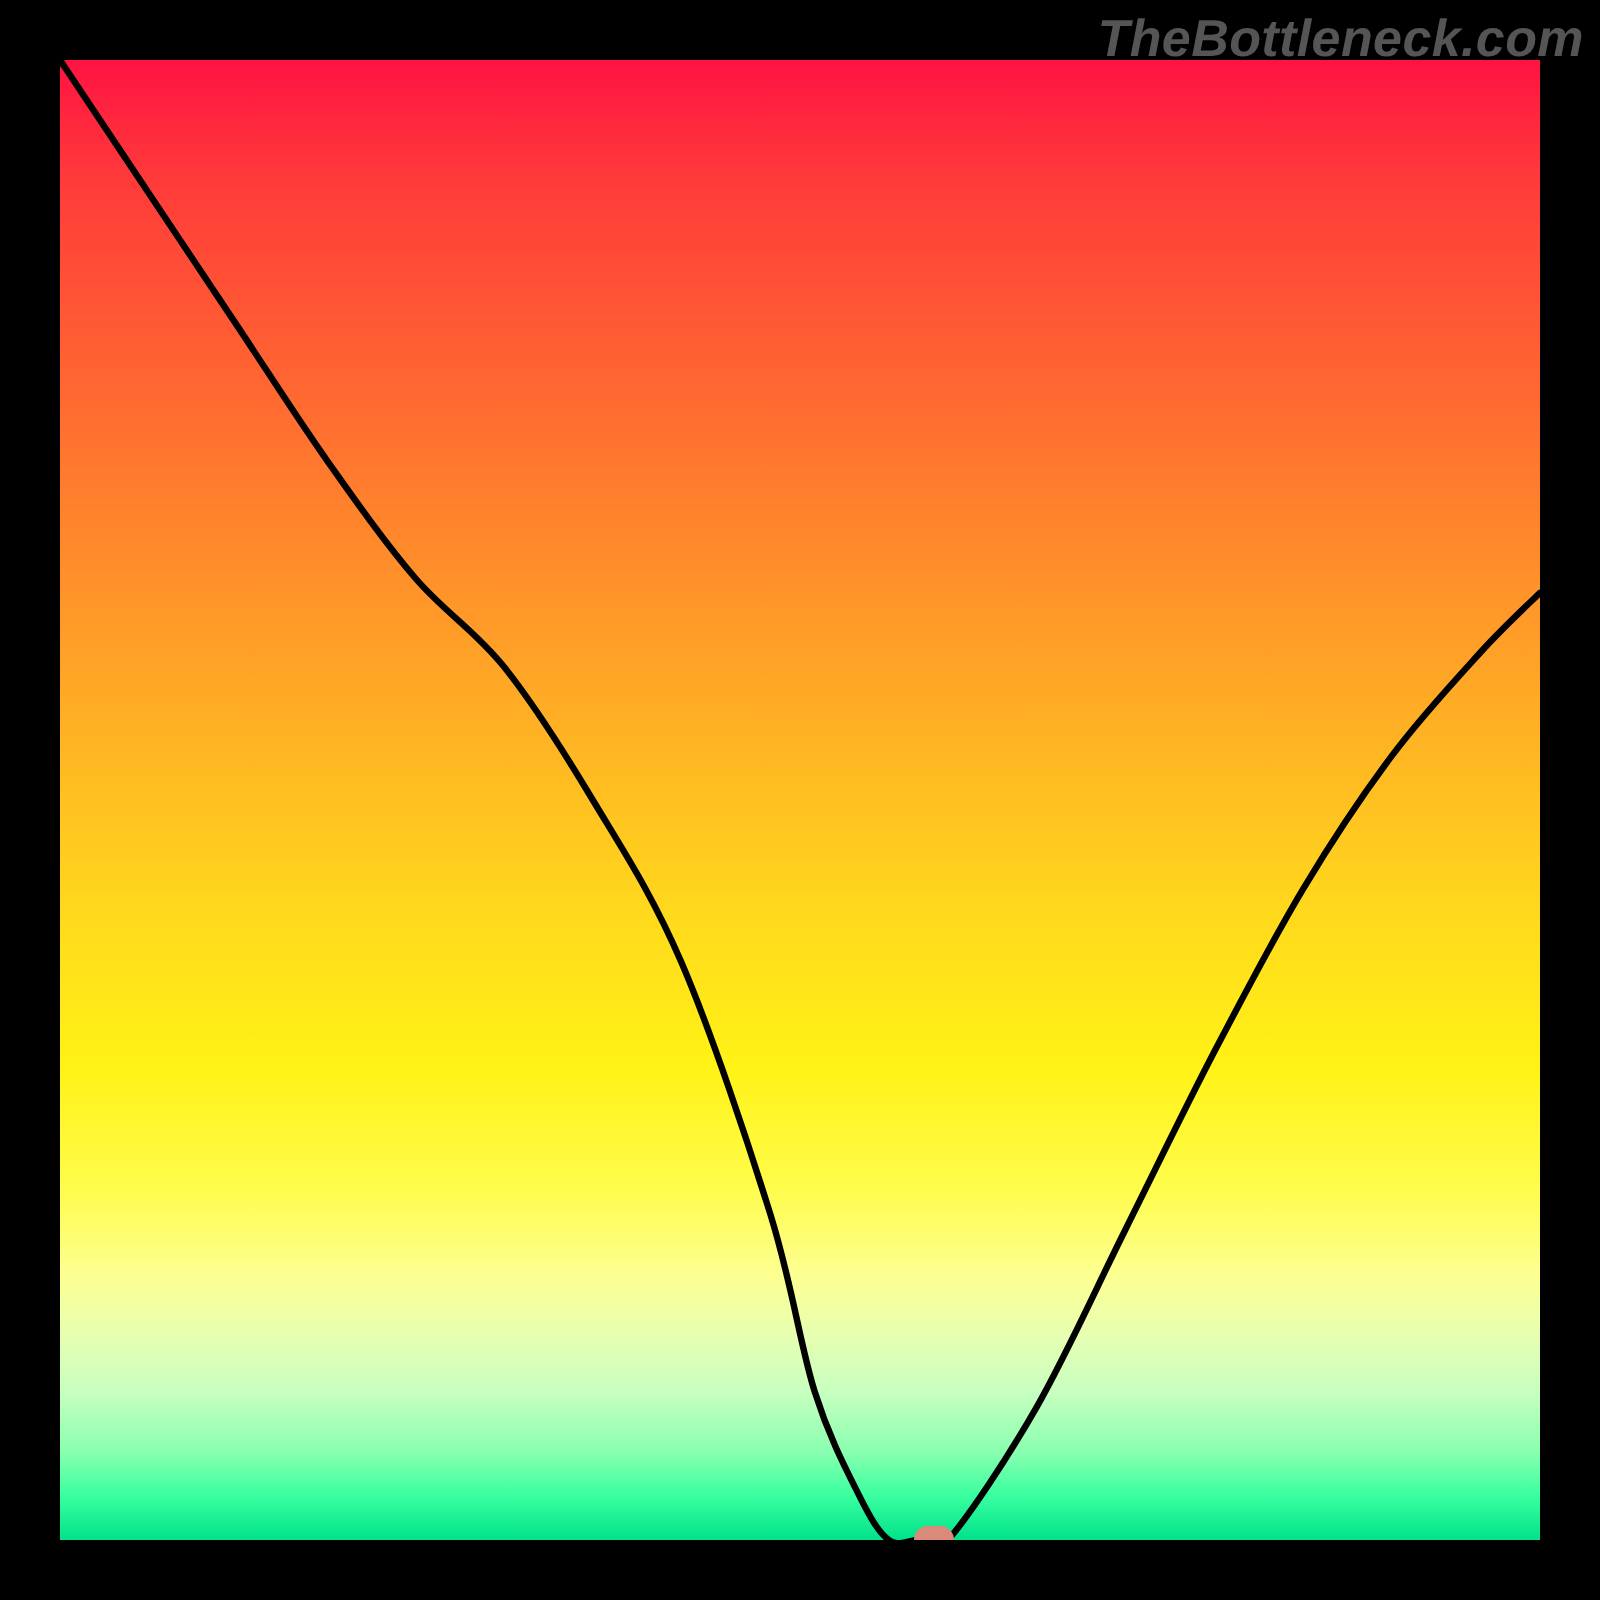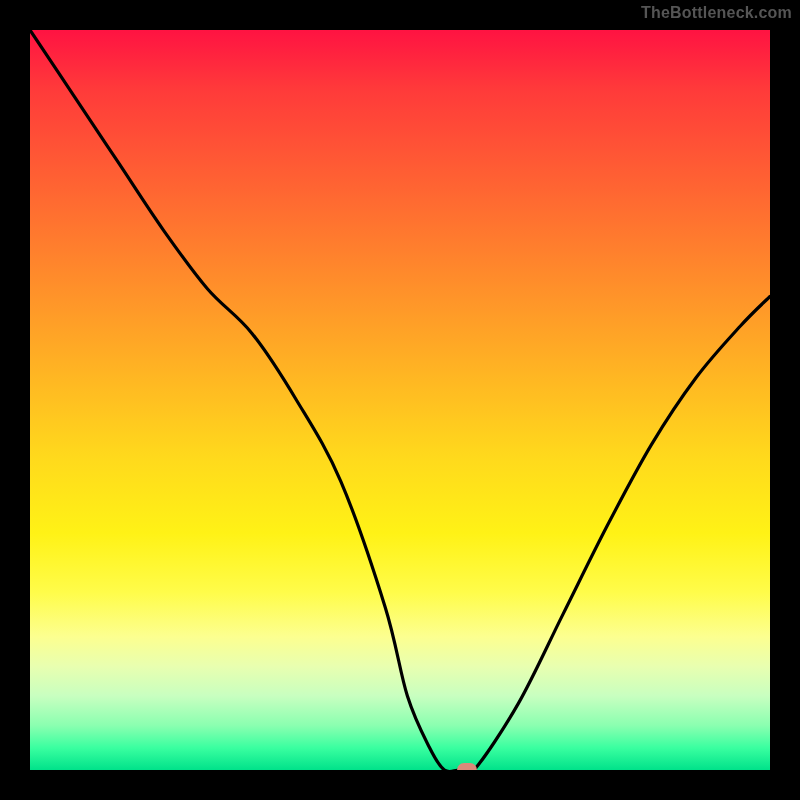--- a/index.html
+++ b/index.html
@@ -9,24 +9,25 @@
     background: #000;
     position: relative;
     font-family: Arial, sans-serif;
     overflow: hidden;
   }
   .watermark {
     position: absolute;
     top: 4px;
     right: 8px;
     color: #555;
-    font-size: 16px;
+    font-size: 26px;
     font-weight: bold;
     z-index: 10;
     letter-spacing: 0.2px;
+    font-style: italic;
   }
   .plot-area {
     position: absolute;
     left: 30px;
     top: 30px;
     width: 740px;
     height: 740px;
     overflow: hidden;
   }
   .gradient-bg {

